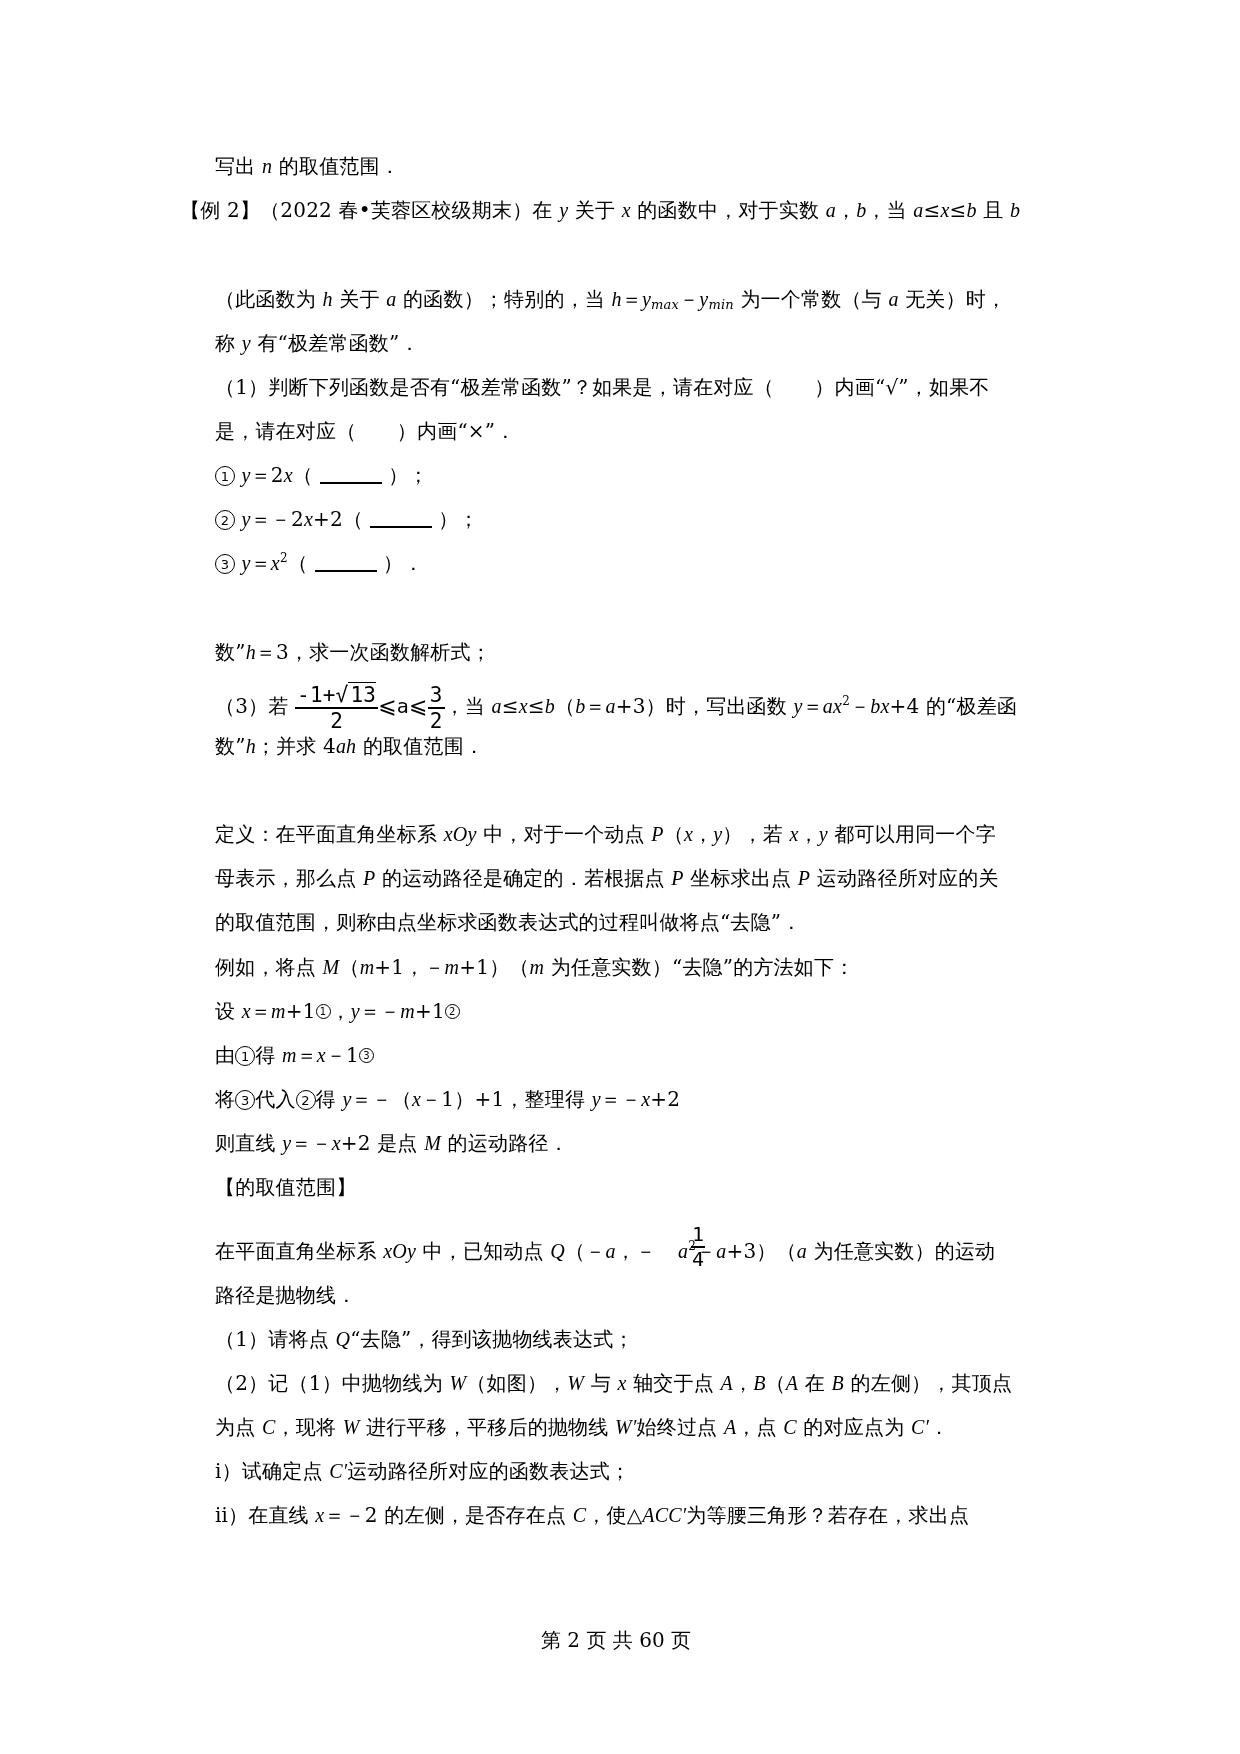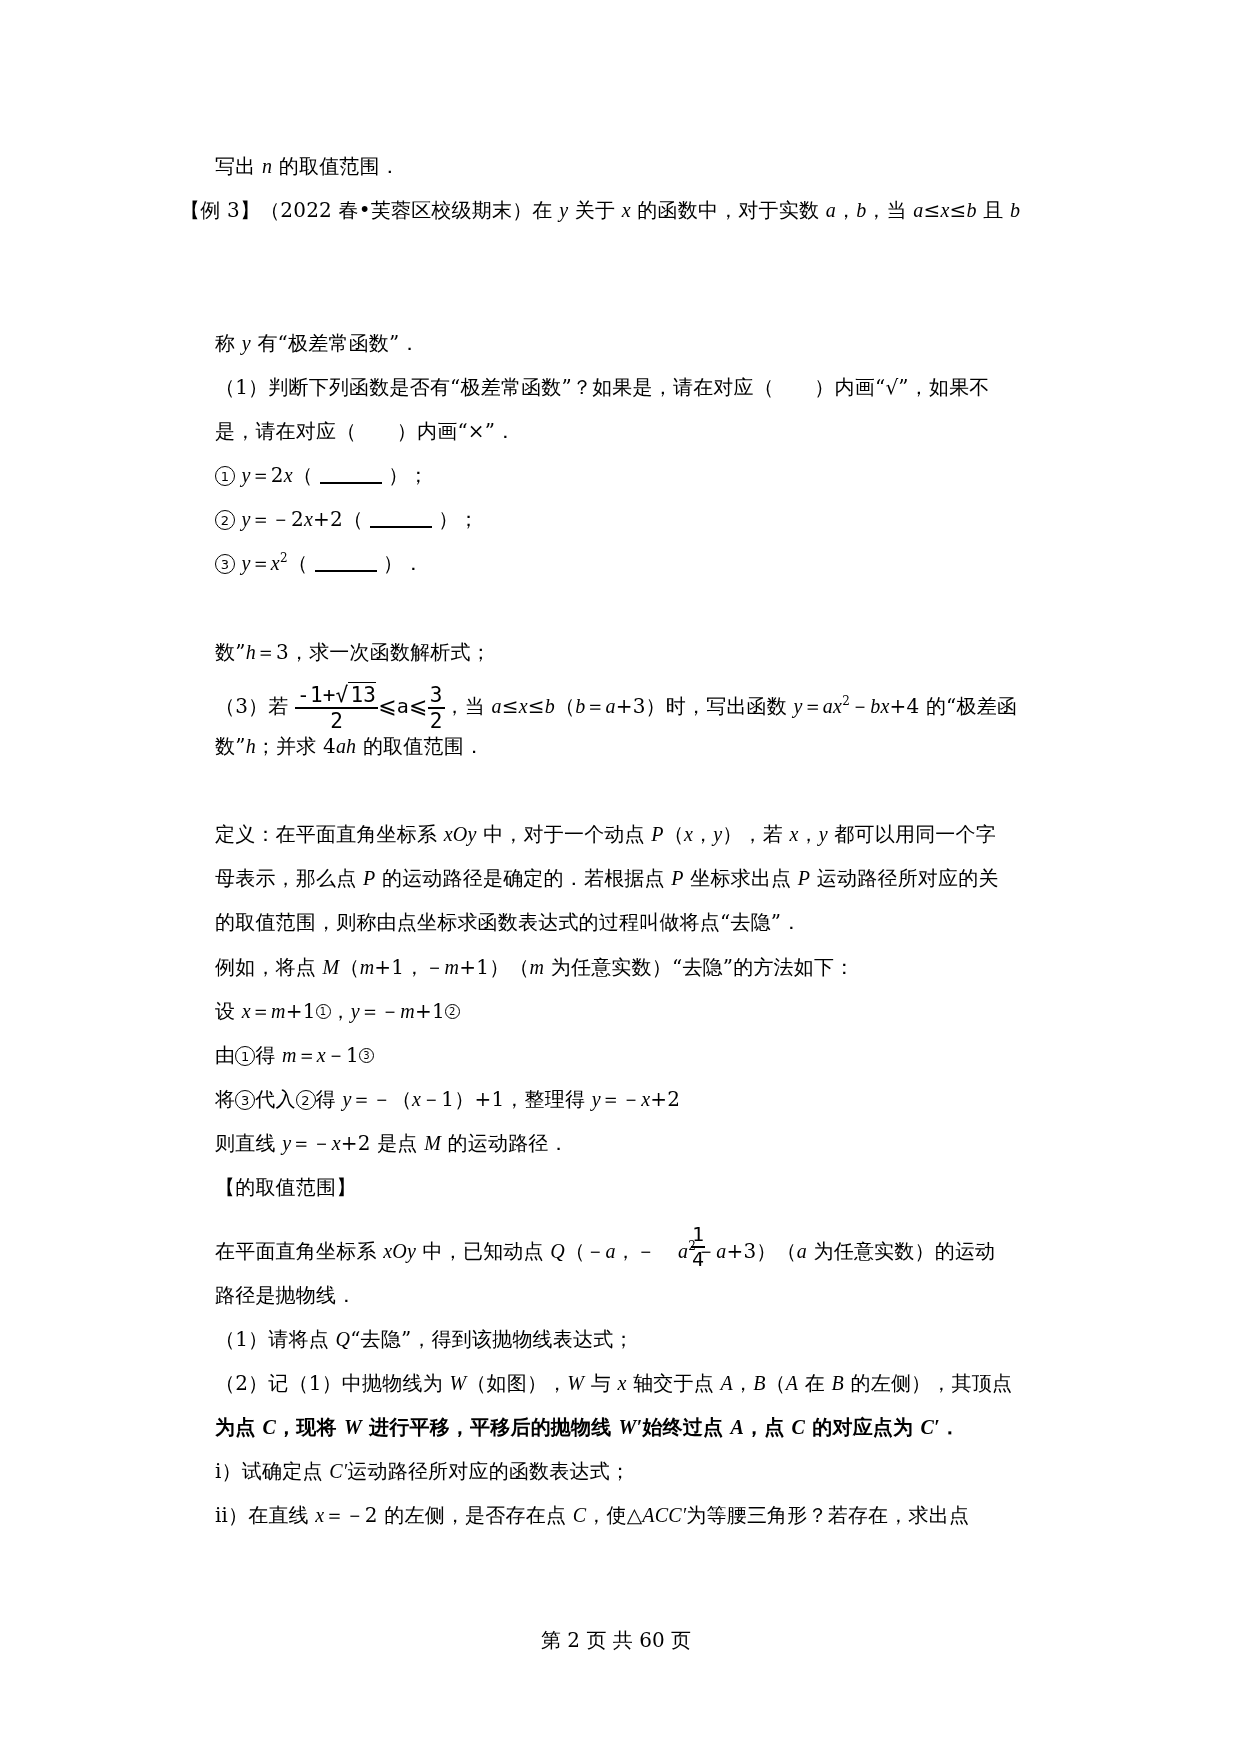--- a/index.html
+++ b/index.html
@@ -29,21 +29,24 @@
 </head>
 <body>
 
 <div class="page">
 
   <div class="line ind" style="top:152px;">
     <span>写出 </span><i>n</i><span> 的取值范围．</span>
   </div>
 
   <div class="line ex" style="top:196px;">
-    <span>【例 3】</span><span>（2022 春•芙蓉区校级期末）</span>在 <i>y</i> 关于 <i>x</i> 的函数中，对于实数 <i>a</i>，<i>b</i>，当 <i>a</i>≤<i>x</i>≤<i>b</i> 且 <i>b</i>
+    <span>【例 2】</span><span>（2022 春•芙蓉区校级期末）</span>在 <i>y</i> 关于 <i>x</i> 的函数中，对于实数 <i>a</i>，<i>b</i>，当 <i>a</i>≤<i>x</i>≤<i>b</i> 且 <i>b</i>
+  </div>
+  <div class="line ind" style="top:285px;">
+    （此函数为 <i>h</i> 关于 <i>a</i> 的函数）；特别的，当 <i>h</i>＝<i>y</i><sub>max</sub>－<i>y</i><sub>min</sub> 为一个常数（与 <i>a</i> 无关）时，
   </div>
   <div class="line ind" style="top:329px;">
     称 <i>y</i> 有“极差常函数”．
   </div>
 
   <div class="line ind" style="top:373px;">（1）判断下列函数是否有“极差常函数”？如果是，请在对应（　　）内画“√”，如果不</div>
   <div class="line ind" style="top:417px;">是，请在对应（　　）内画“×”．</div>
 
   <div class="line ind" style="top:461px;">
     <span class="circ">1</span> <i>y</i>＝2<i>x</i>（ <span class="blank"></span> ）；
@@ -107,21 +110,21 @@
     在平面直角坐标系 <i>xOy</i> 中，已知动点 <i>Q</i>（－<i>a</i>，－<span style="display:inline-block;width:22px;"></span><i>a</i><sup>2</sup>－<i>a</i>+3）（<i>a</i> 为任意实数）的运动
   </div>
   <div class="line ind" style="top:1281px;">路径是抛物线．</div>
 
   <div class="line ind" style="top:1325px;">
     （1）请将点 <i>Q</i>“去隐”，得到该抛物线表达式；
   </div>
   <div class="line ind" style="top:1369px;">
     （2）记（1）中抛物线为 <i>W</i>（如图），<i>W</i> 与 <i>x</i> 轴交于点 <i>A</i>，<i>B</i>（<i>A</i> 在 <i>B</i> 的左侧），其顶点
   </div>
-  <div class="line ind" style="top:1413px;font-weight:bold;">
+  <div class="line ind" style="top:1413px;">
     为点 <i>C</i>，现将 <i>W</i> 进行平移，平移后的抛物线 <i>W′</i>始终过点 <i>A</i>，点 <i>C</i> 的对应点为 <i>C′</i>．
   </div>
   <div class="line ind" style="top:1457px;">
     ⅰ）试确定点 <i>C′</i>运动路径所对应的函数表达式；
   </div>
   <div class="line ind" style="top:1501px;">
     ⅱ）在直线 <i>x</i>＝－2 的左侧，是否存在点 <i>C</i>，使△<i>ACC′</i>为等腰三角形？若存在，求出点
   </div>
 
   <div class="footer">第 2 页 共 60 页</div>

